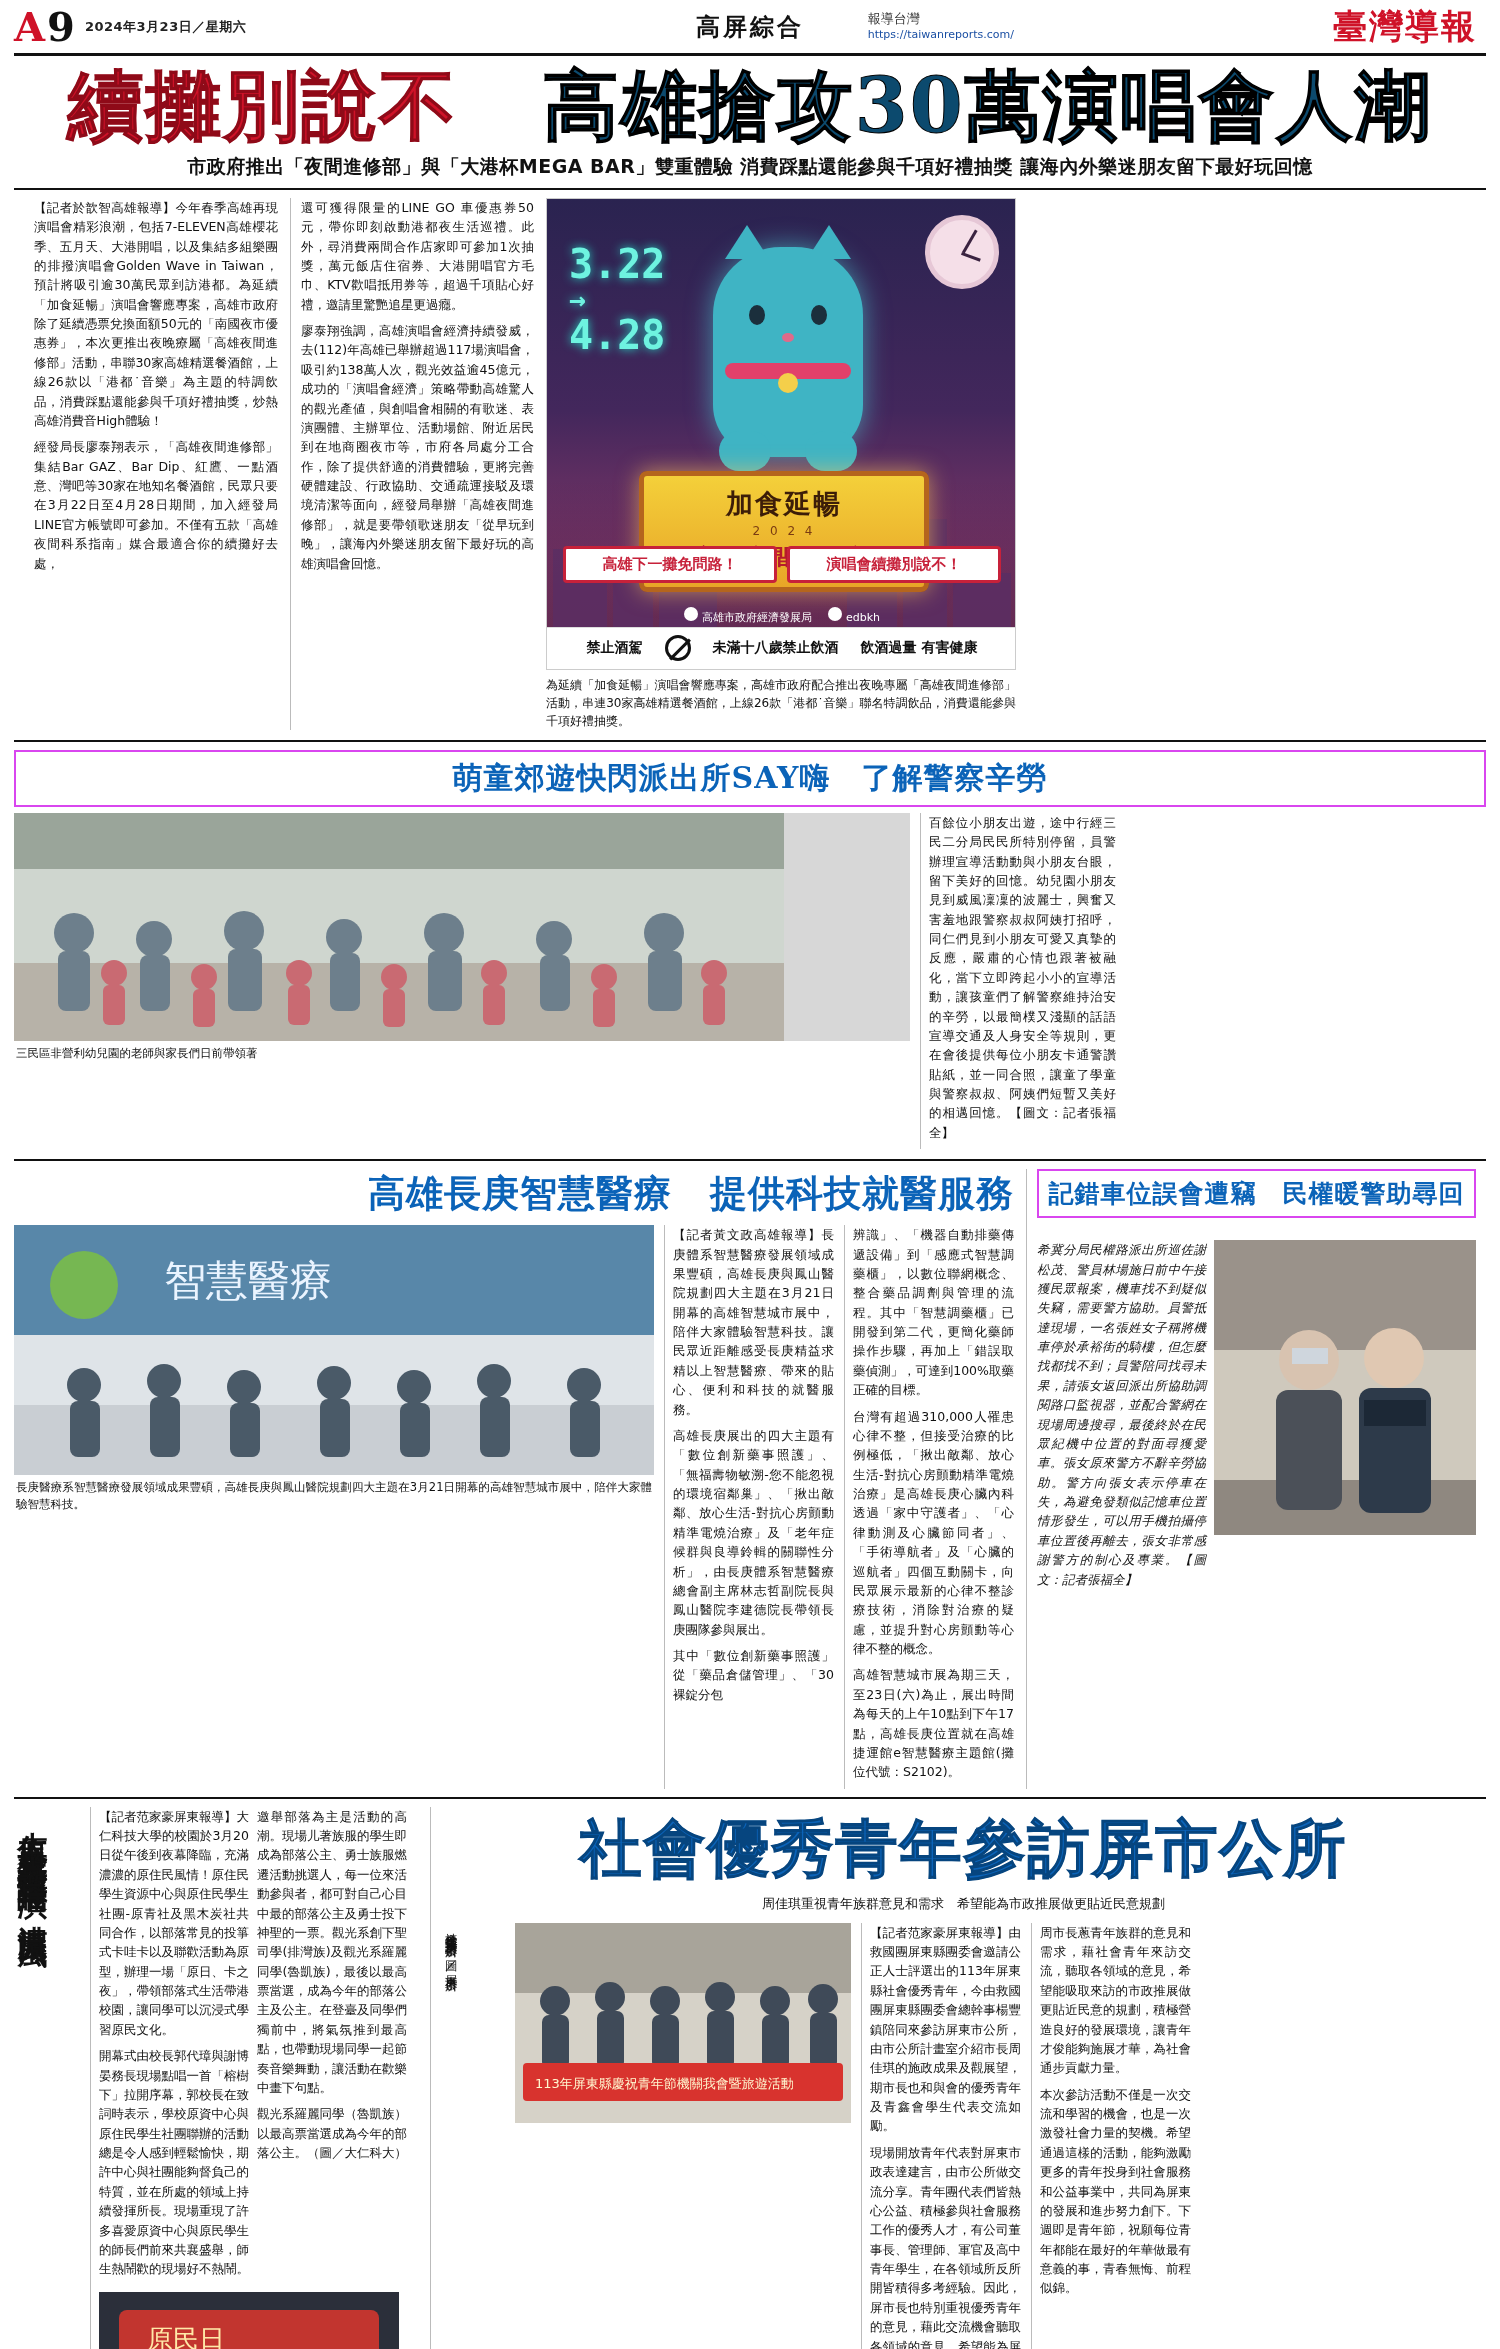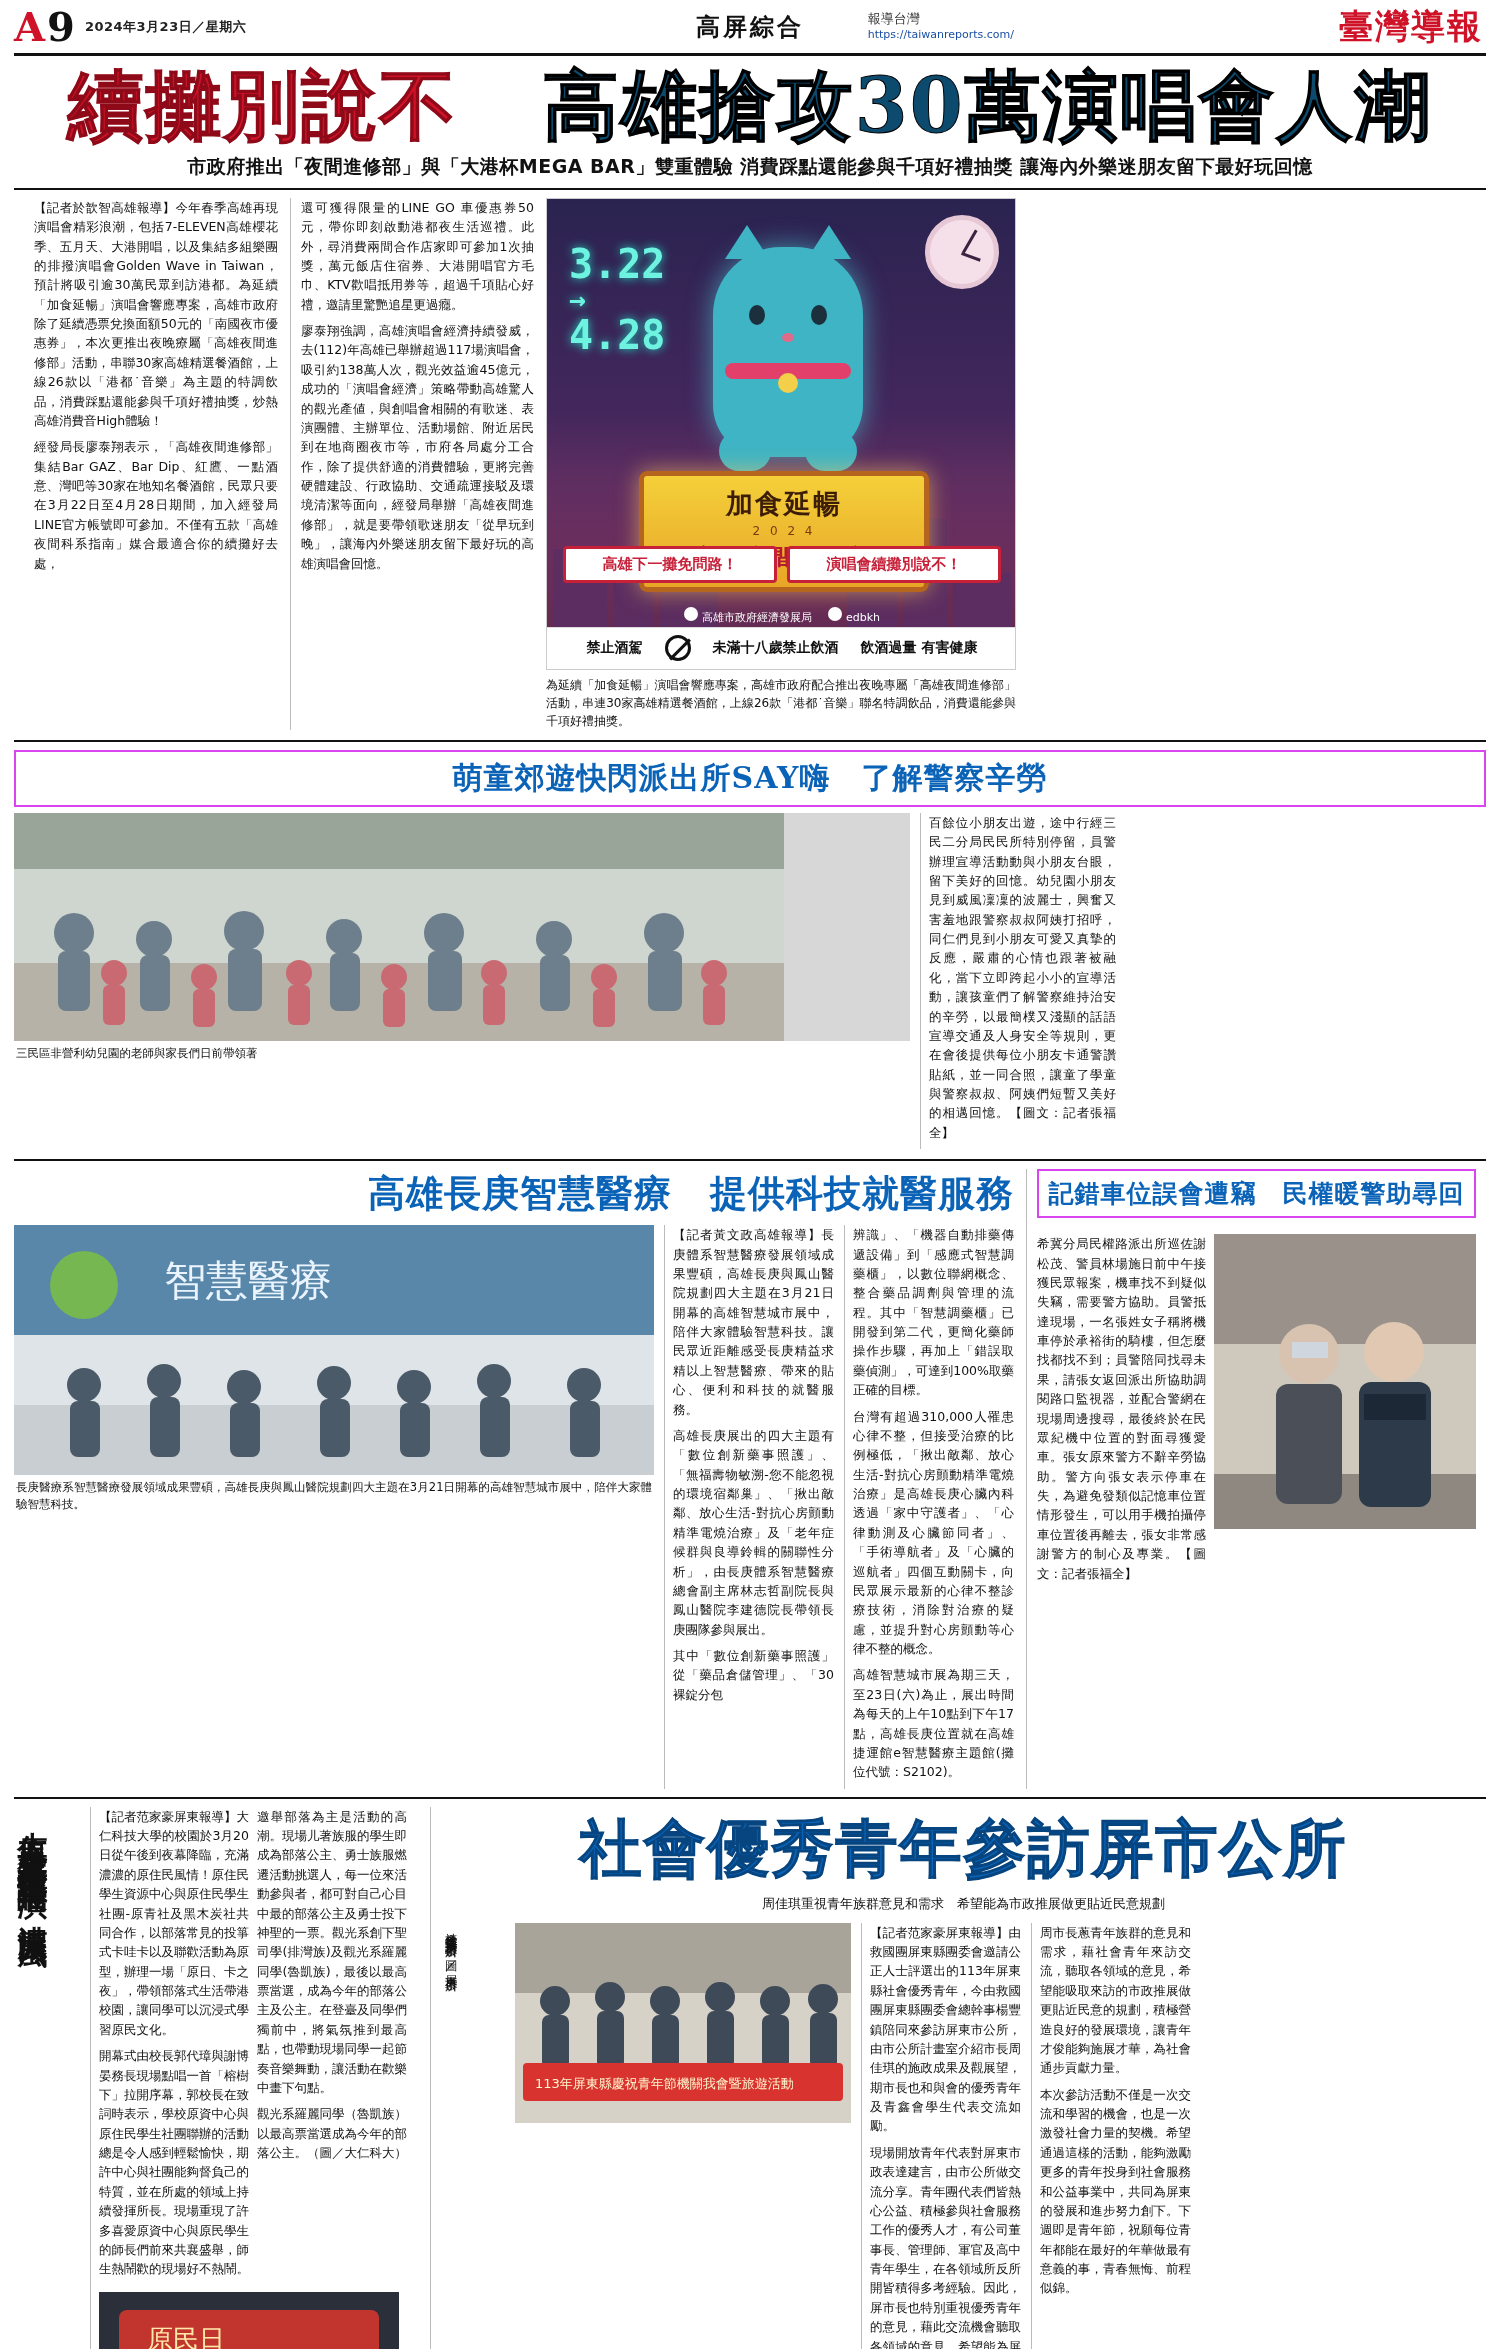--- a/index.html
+++ b/index.html
@@ -31,21 +31,21 @@
   }
   .dateline { font-size:13px; margin-left:10px; color:#222; letter-spacing:0.5px;font-weight:bold; }
   .mast-section {
     position:absolute; left:50%; transform:translateX(-50%);
     font-size:24px; font-weight:bold; letter-spacing:3px;
   }
   .mast-site { position:absolute; left:58%; font-size:11px; line-height:1.3; color:#333; }
   .mast-site .s1 { font-size:13px; }
   .mast-site .s2 { color:#1a4fa3; }
   .mast-logo {
-    position:absolute; right:3px; font-size:34px; font-weight:bold; color:#cf1228;
+    position:absolute; right:9px; font-size:34px; font-weight:bold; color:#cf1228;
     font-family:"DejaVu Serif","Liberation Serif",serif; letter-spacing:2px;
   }
 
   
   .headline-main {
     text-align:center; color:#cf1228; font-weight:bold;
     font-size:76px; line-height:1.05; letter-spacing:2px;
     margin:10px 0 2px; font-family:"DejaVu Serif","Liberation Serif",serif;
     -webkit-text-stroke:1px #8f0a18;
   }
@@ -356,21 +356,21 @@
           <p style="padding-left:8px">高雄智慧城市展為期三天，至23日(六)為止，展出時間為每天的上午10點到下午17點，高雄長庚位置就在高雄捷運館e智慧醫療主題館(攤位代號：S2102)。</p>
         </div>
       </div>
     </div>
 
     <div style="width:450px" class="rule-v">
       <div style="padding-left:10px">
         <div class="box" style="border-width:2px">
           <div class="blue-head" style="font-size:25px; text-align:center">記錯車位誤會遭竊　民權暖警助尋回</div>
         </div>
-        <div style="display:flex; gap:8px; margin-top:16px;">
+        <div style="display:flex; gap:8px; margin-top:22px;font-style:italic;">
           <div style="width:170px" class="col-text">
             <p>希冀分局民權路派出所巡佐謝松茂、警員林場施日前中午接獲民眾報案，機車找不到疑似失竊，需要警方協助。員警抵達現場，一名張姓女子稱將機車停於承裕街的騎樓，但怎麼找都找不到；員警陪同找尋未果，請張女返回派出所協助調閱路口監視器，並配合警網在現場周邊搜尋，最後終於在民眾紀機中位置的對面尋獲愛車。張女原來警方不辭辛勞協助。警方向張女表示停車在失，為避免發類似記憶車位置情形發生，可以用手機拍攝停車位置後再離去，張女非常感謝警方的制心及專業。【圖文：記者張福全】</p>
           </div>
           <div style="width:262px">
             <div class="photo" style="height:295px">
               <svg width="262" height="295">
                 <rect width="262" height="295" fill="#cfc9bd"></rect>
                 <rect y="0" width="262" height="110" fill="#9a928a"></rect>
                 <rect y="240" width="262" height="55" fill="#8f8880"></rect>
                 <g>

